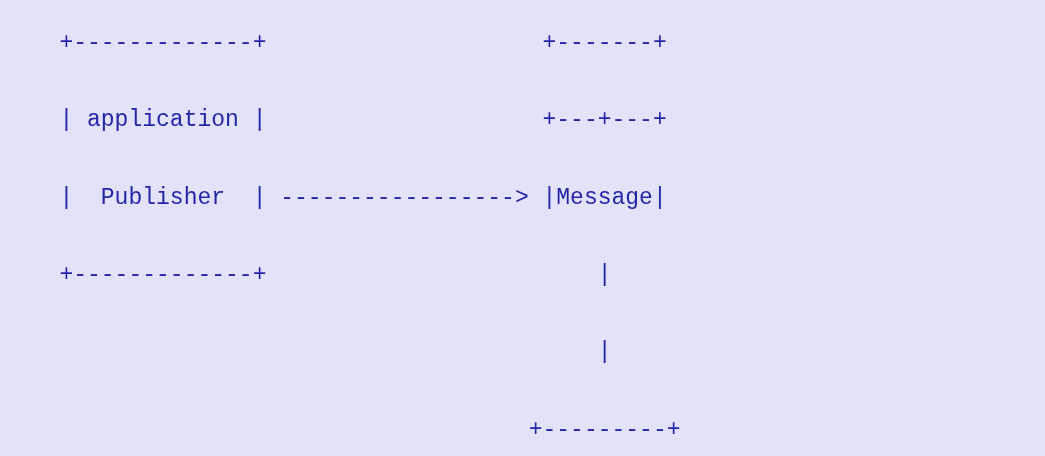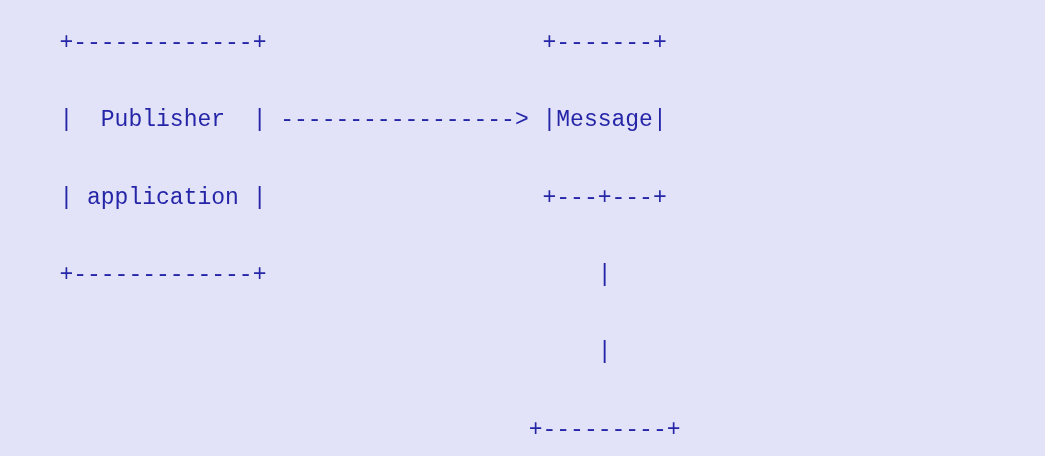--- a/index.html
+++ b/index.html
@@ -25,22 +25,22 @@
   .ascii .line {
     white-space: pre;
     height: 25.8px;
   }
 </style>
 </head>
 <body>
 
 <div class="screen" style="background: rgb(226, 226, 248);">
   <pre class="ascii" style="color: rgb(37, 37, 168);">    <div class="line">   +-------------+                    +-------+</div>
+    <div class="line">   | application |                    +---+---+</div>
     <div class="line">   |  Publisher  | -----------------&gt; |Message|</div>
-    <div class="line">   | application |                    +---+---+</div>
     <div class="line">   +-------------+                        |</div>
     <div class="line">                                          |</div>
     <div class="line">                                     +---------+</div>
     
     
     
     
     
     
     

